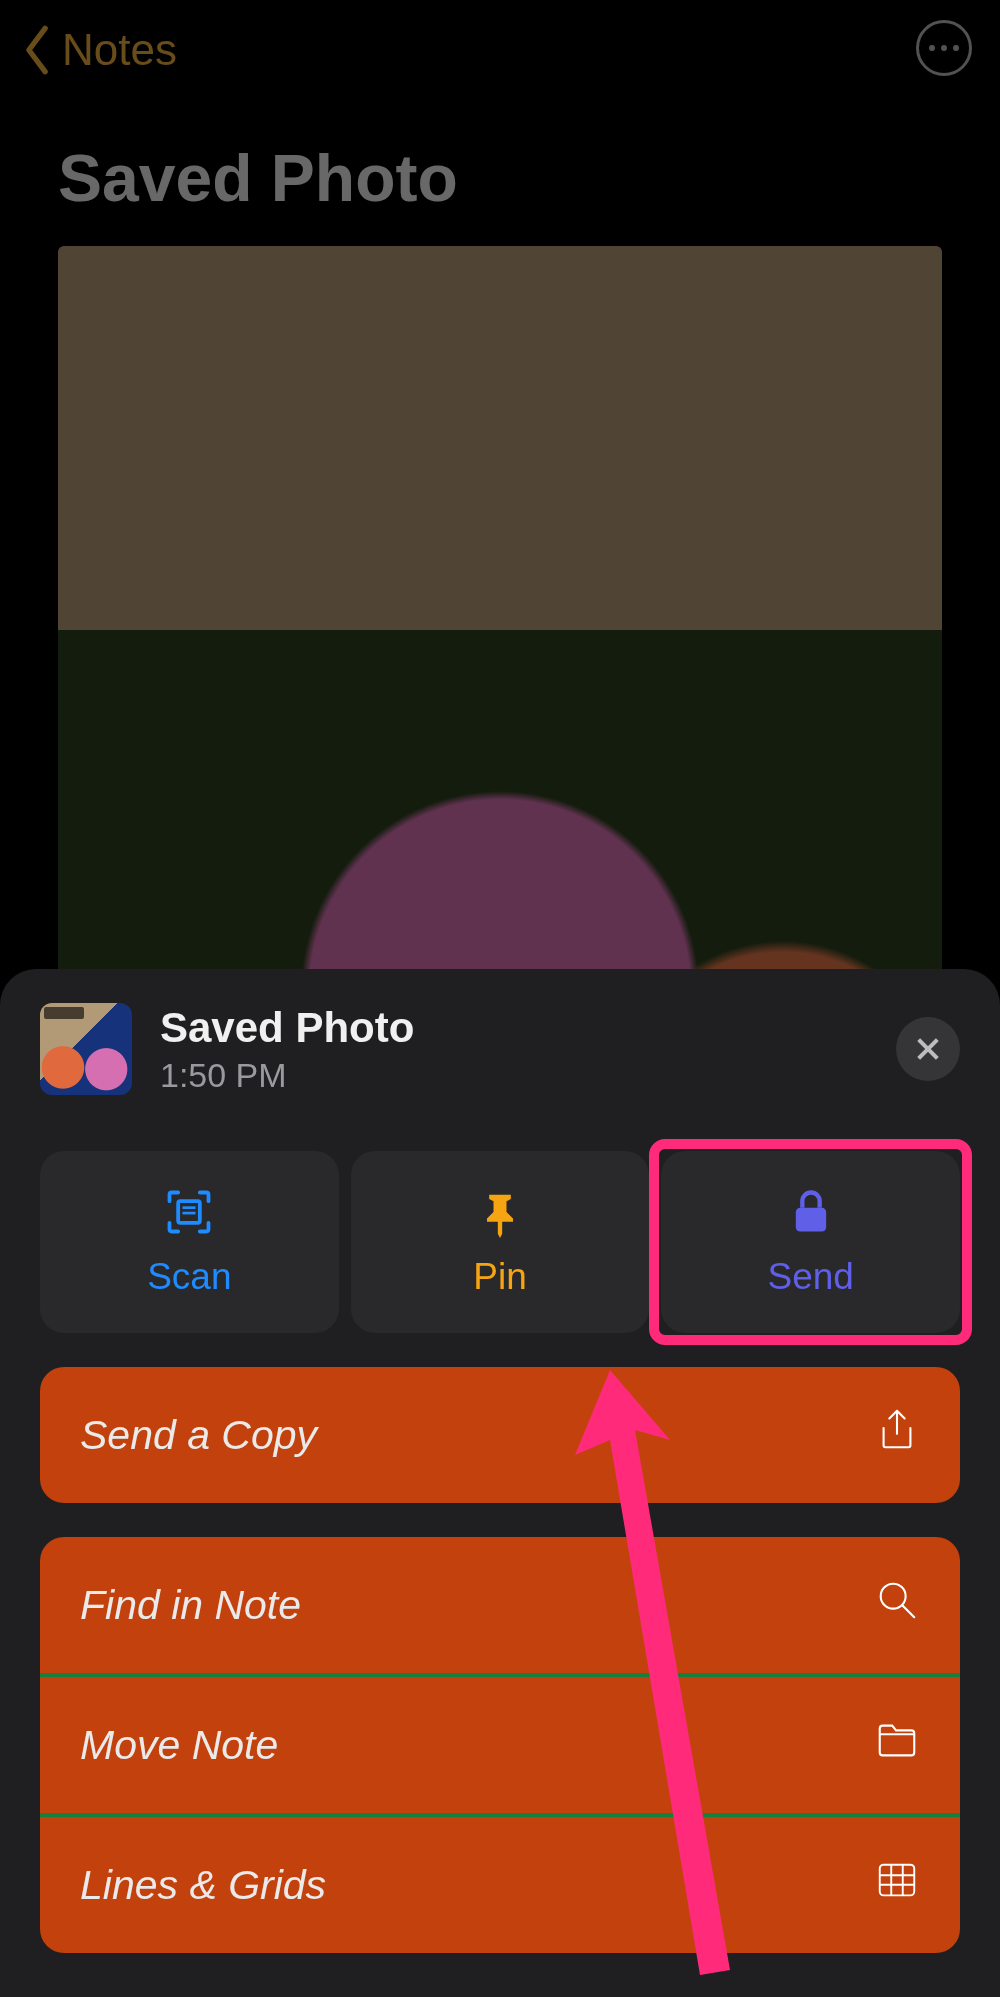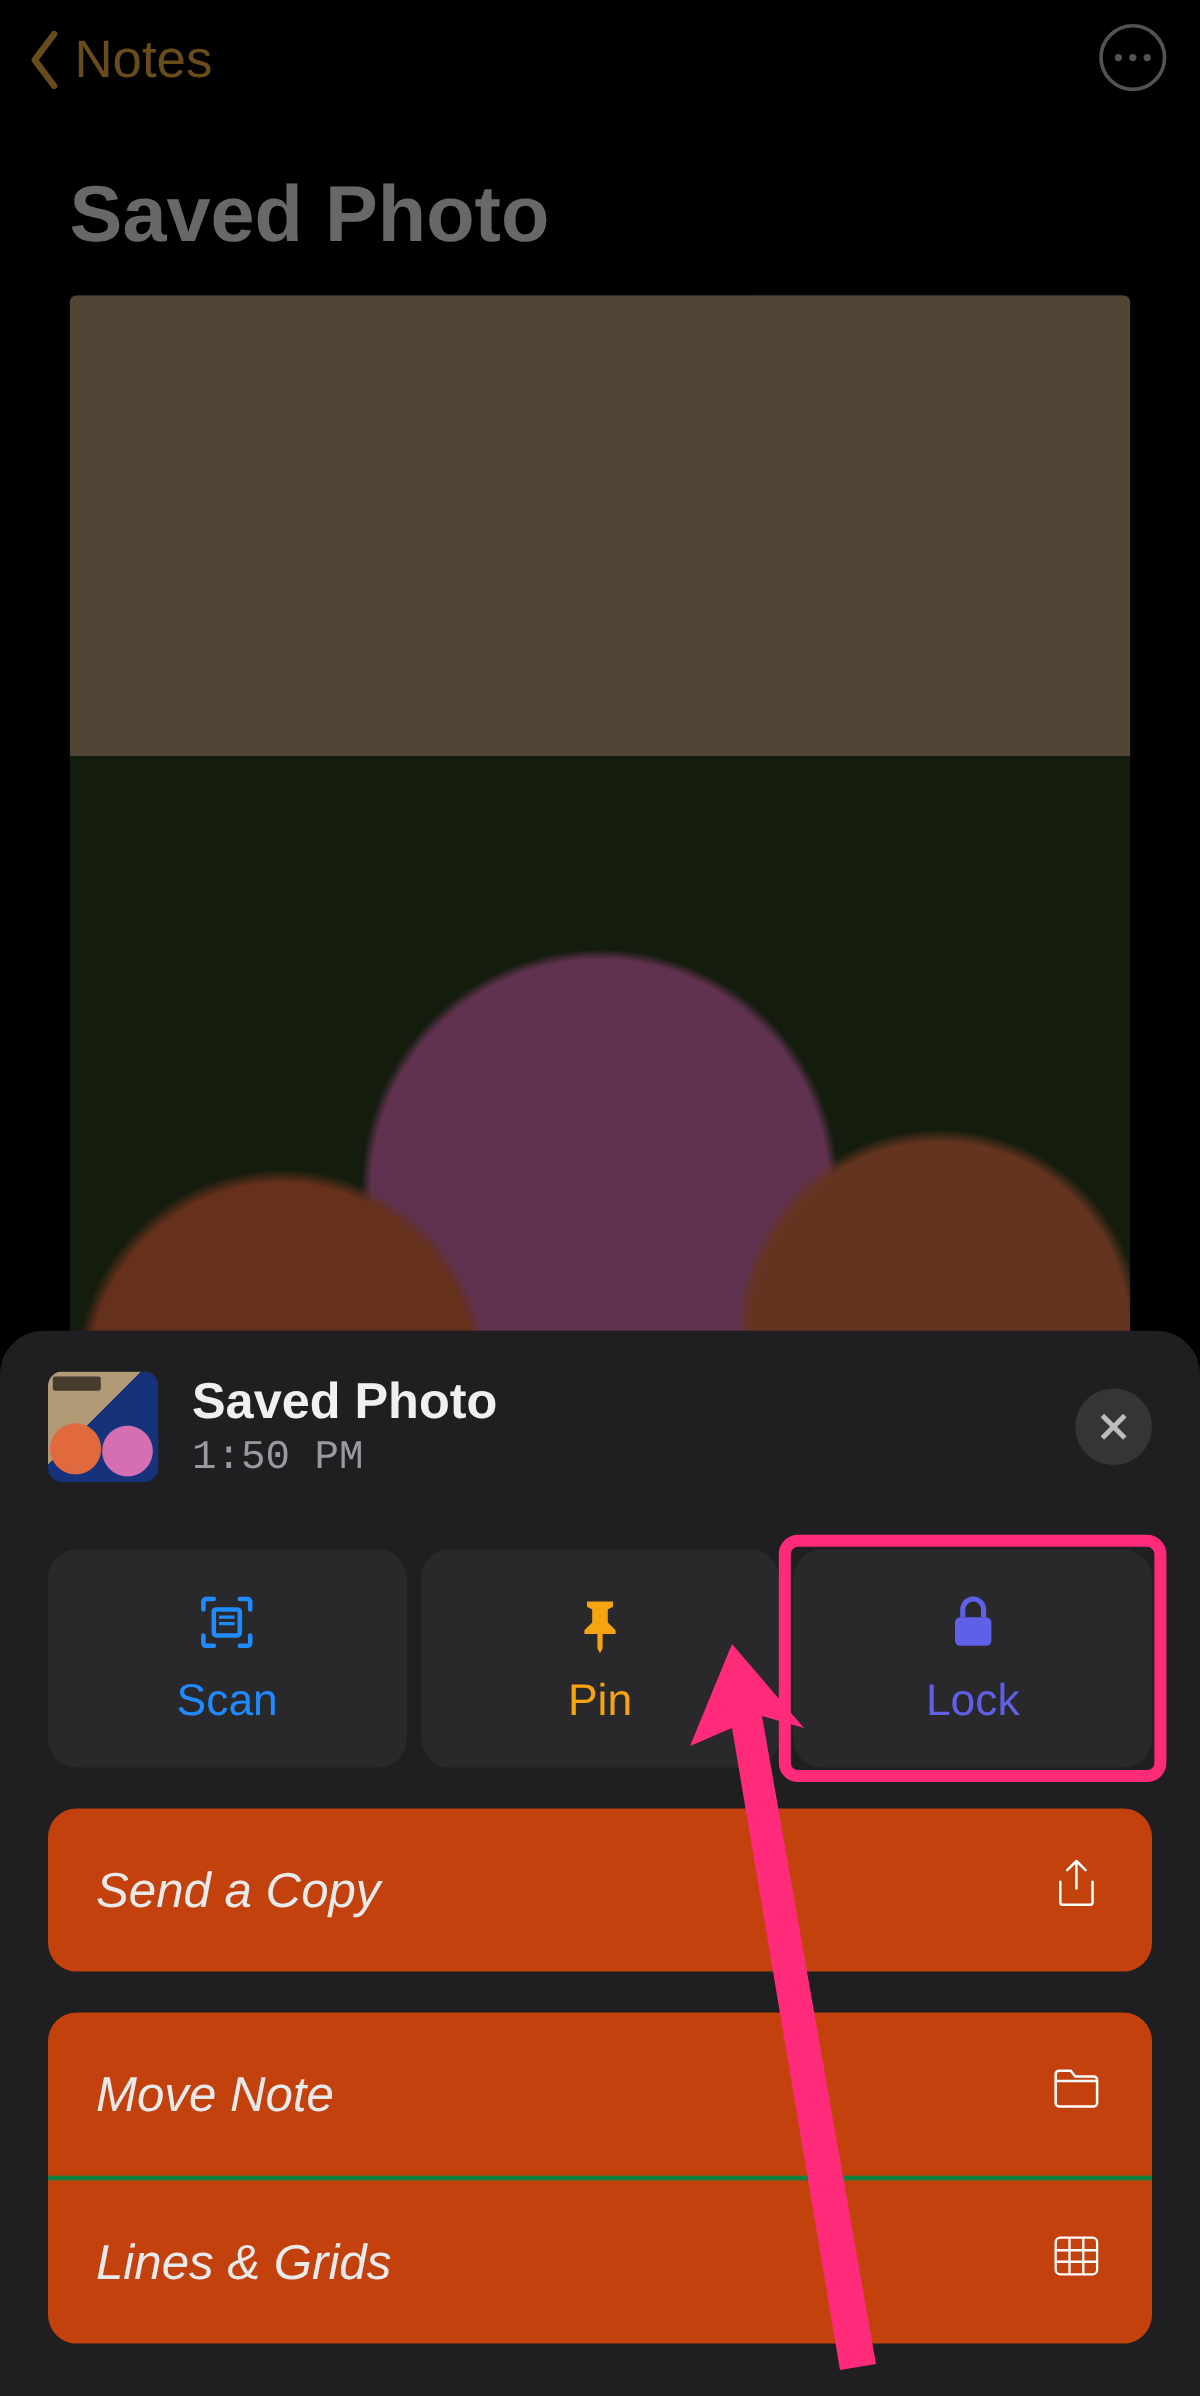--- a/index.html
+++ b/index.html
@@ -107,21 +107,20 @@
   .sheet-title-block { flex:1; }
   .sheet-title {
     font-size: 42px;
     font-weight: 600;
     color: #f0f0f0;
   }
   .sheet-subtitle {
     font-size: 34px;
     color: #9a9a9e;
     margin-top: 4px;
-    font-family: Liberation Mono, monospace;
   }
   .close-btn {
     width: 64px; height: 64px;
     border-radius: 50%;
     background: #353537;
     display:flex; align-items:center; justify-content:center;
     color:#9a9a9e;
   }
   .close-btn svg { width: 28px; height: 28px; stroke:#bdbdc0; stroke-width:3.5; }
 
@@ -242,37 +241,46 @@
         <path d="M14 8h20v4l-4 2v10l6 6v3H26v11l-2 4-2-4V33H12v-3l6-6V14l-4-2z" fill="currentColor"></path>
       </svg>
       <span>Pin</span>
     </div>
     <div class="quick-btn lock">
       <div class="highlight-box"></div>
       <svg viewBox="0 0 48 48">
         <rect x="10" y="20" width="28" height="22" rx="4" fill="currentColor"></rect>
         <path d="M16 20v-6a8 8 0 0 1 16 0v6" fill="none" stroke="currentColor" stroke-width="4"></path>
       </svg>
-      <span>Lock</span>
+      <span>Send</span>
     </div>
   </div>
 
   <div class="list-group">
     <div class="list-row">
       <span>Send a Copy</span>
       <span>
         <svg viewBox="0 0 48 48">
           <path d="M24 4v24M16 12l8-8 8 8" stroke-linecap="round" stroke-linejoin="round"></path>
           <path d="M10 22v18a2 2 0 0 0 2 2h24a2 2 0 0 0 2-2V22" stroke-linecap="round"></path>
         </svg>
       </span>
     </div>
   </div>
 
   <div class="list-group">
+    <div class="list-row">
+      <span>Find in Note</span>
+      <span>
+        <svg viewBox="0 0 48 48">
+          <circle cx="20" cy="20" r="13"></circle>
+          <line x1="30" y1="30" x2="42" y2="42" stroke-linecap="round"></line>
+        </svg>
+      </span>
+    </div>
     <div class="list-row">
       <span>Move Note</span>
       <span>
         <svg viewBox="0 0 48 48">
           <path d="M6 12a3 3 0 0 1 3-3h10l4 5h16a3 3 0 0 1 3 3v20a3 3 0 0 1-3 3H9a3 3 0 0 1-3-3z"></path>
           <line x1="6" y1="18" x2="42" y2="18"></line>
         </svg>
       </span>
     </div>
     <div class="list-row">

